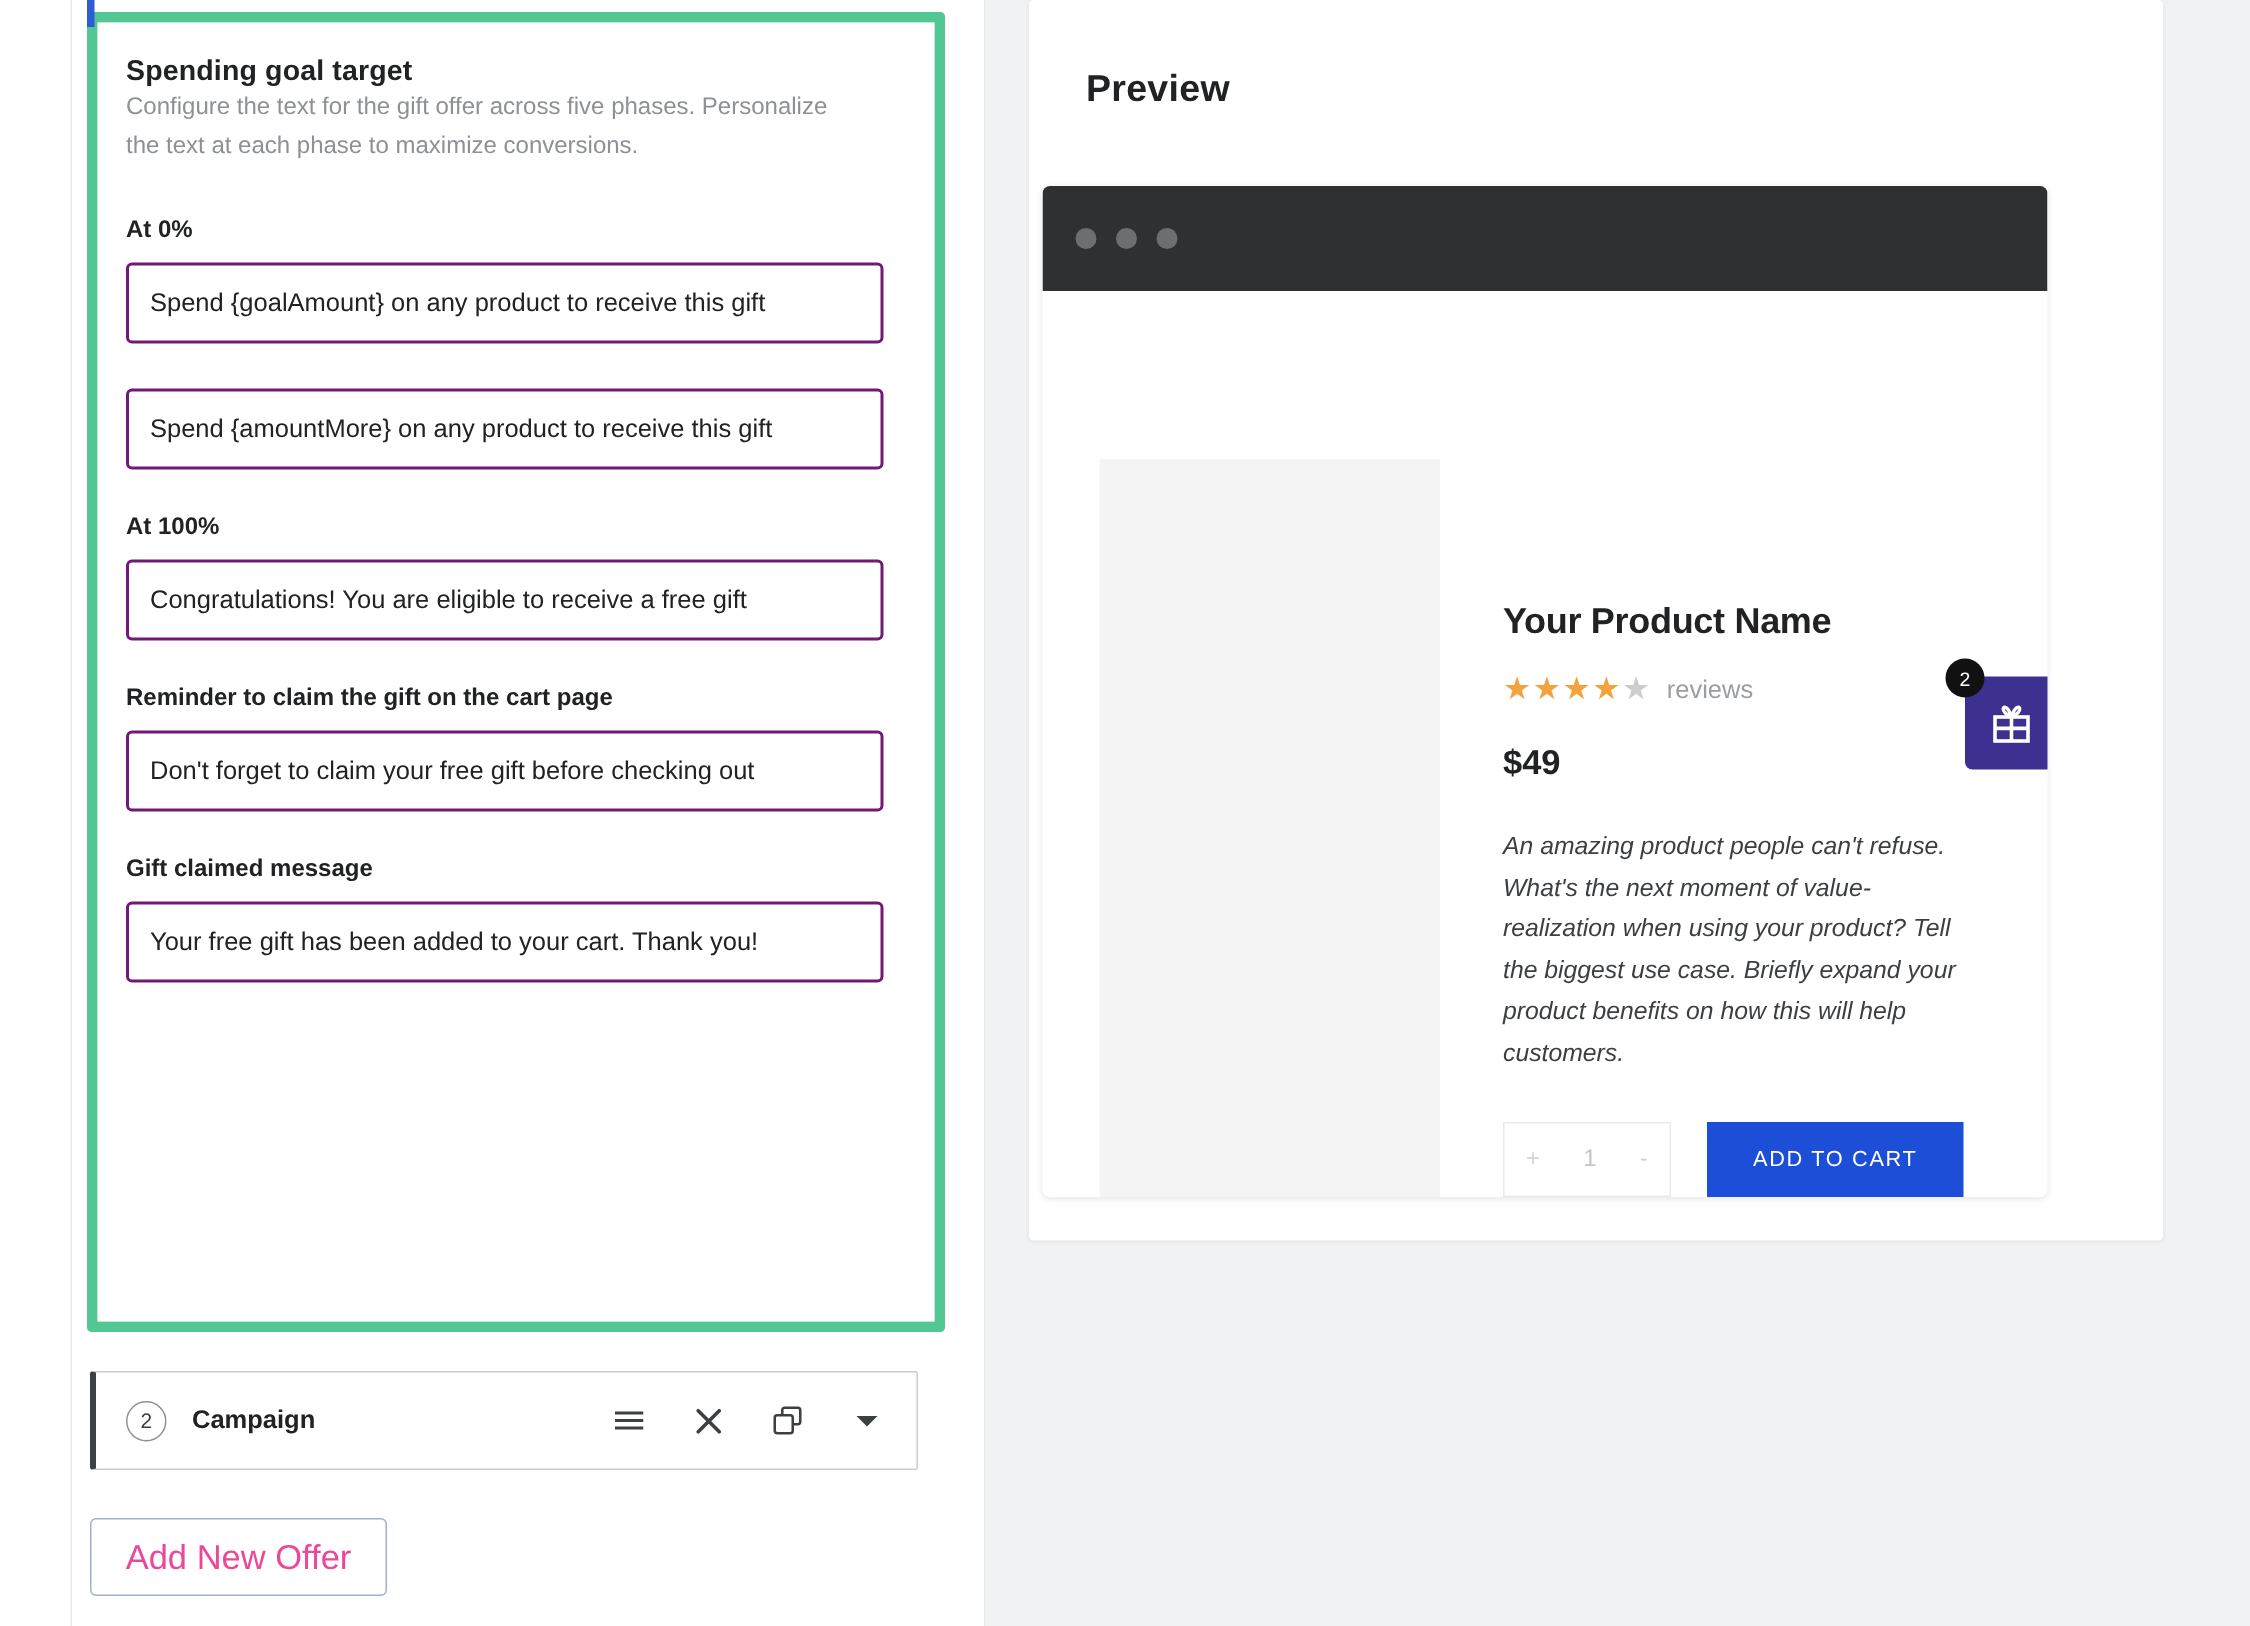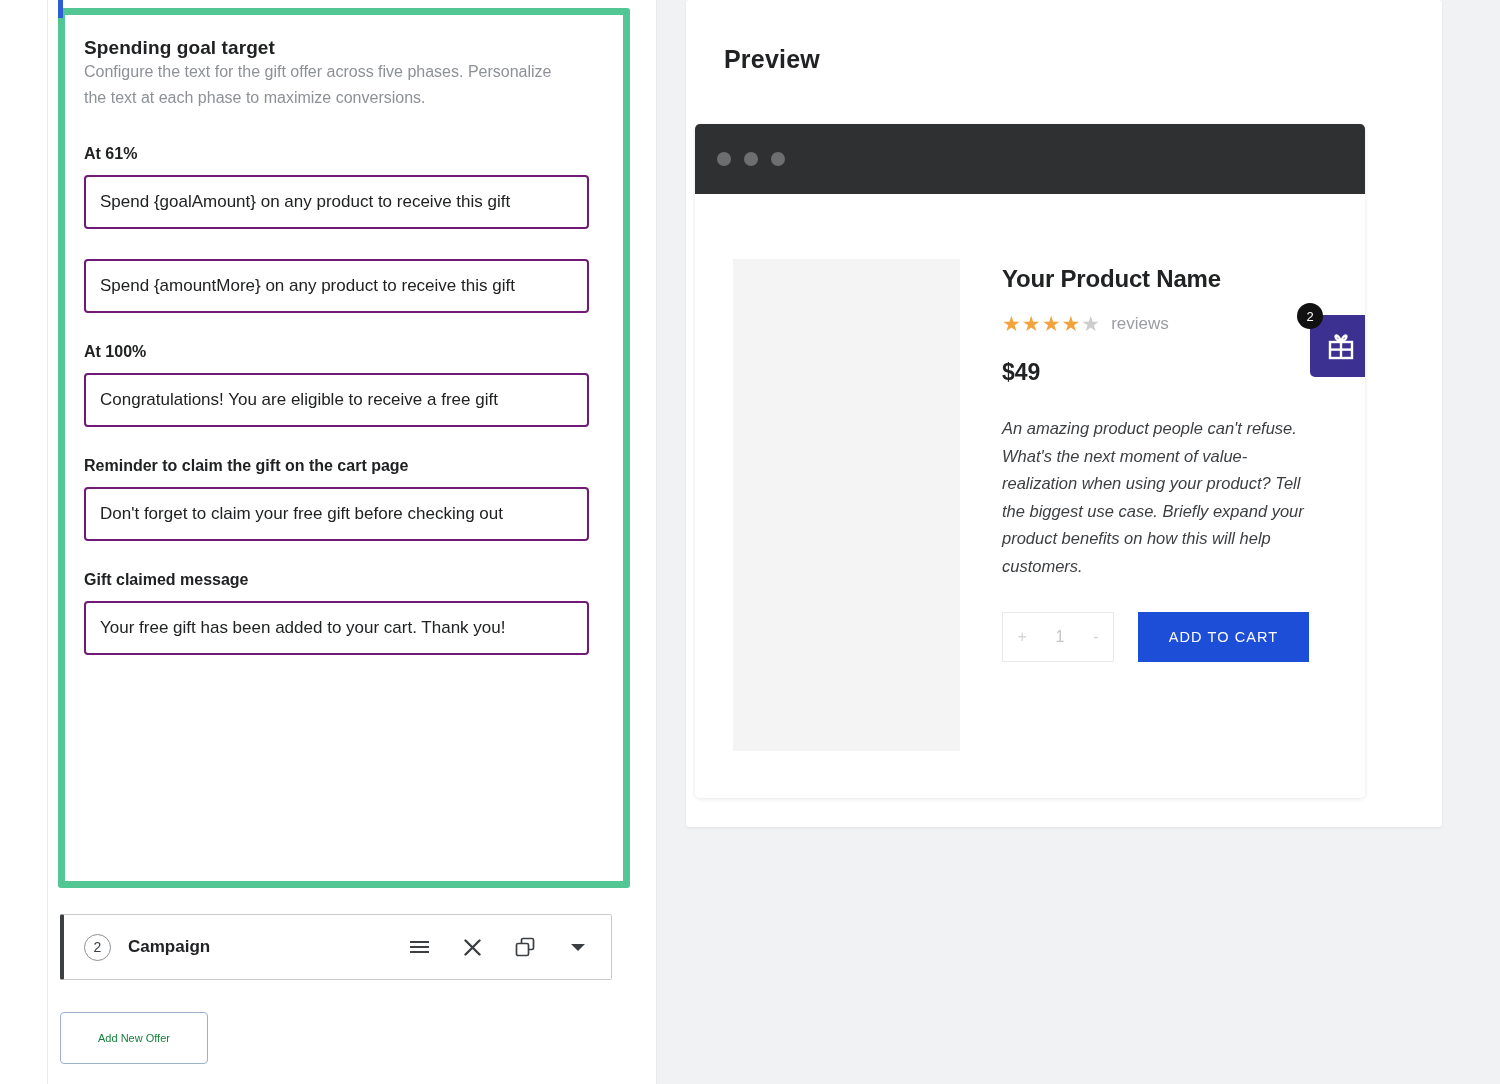--- a/index.html
+++ b/index.html
@@ -165,28 +165,28 @@
     background: none;
     border: none;
     cursor: pointer;
     color: #3d4043;
   }
 
   .add-offer-btn {
     position: absolute;
     left: 60px;
     top: 1012px;
-    width: 148px;
+    width: 198px;
     height: 52px;
     background: #ffffff;
     border: 1px solid #9fb0cc;
     border-radius: 4px;
-    color: #15803d;
+    color: #ec4899;
     font-family: "Liberation Sans", sans-serif;
-    font-size: 11px;
+    font-size: 23px;
     cursor: pointer;
   }
 
   
   .right-col {
     position: relative;
     width: 843px;
     height: 1084px;
     background: #f1f2f4;
   }
@@ -237,20 +237,21 @@
     background: #6d6e70;
   }
 
   .browser-body {
     position: relative;
     height: 604px;
     background: #ffffff;
     padding: 65px 40px 0 38px;
     display: flex;
     gap: 42px;
+    align-items: flex-end;
   }
 
   .product-image {
     width: 227px;
     height: 492px;
     background: #f4f4f4;
     flex: 0 0 auto;
   }
 
   .product-info {
@@ -361,21 +362,21 @@
     <div class="blue-sliver"></div>
 
     <div class="offer-card">
       <div class="offer-card-inner">
 
         <div class="section-title">Spending goal target</div>
 
         <div class="section-desc">Configure the text for the gift offer across five phases. Personalize the text at each phase to maximize conversions.</div>
 
         <div class="field-group">
-          <span class="field-label">At 61%</span>
+          <span class="field-label">At 0%</span>
           <input class="text-input" type="text" value="Spend {goalAmount} on any product to receive this gift" style="">
         </div>
         <div class="spacer-24"></div>
 
         <div class="field-group">
           <input class="text-input" type="text" value="Spend {amountMore} on any product to receive this gift" style="">
         </div>
         <div class="spacer-24"></div>
 
         <div class="field-group">

